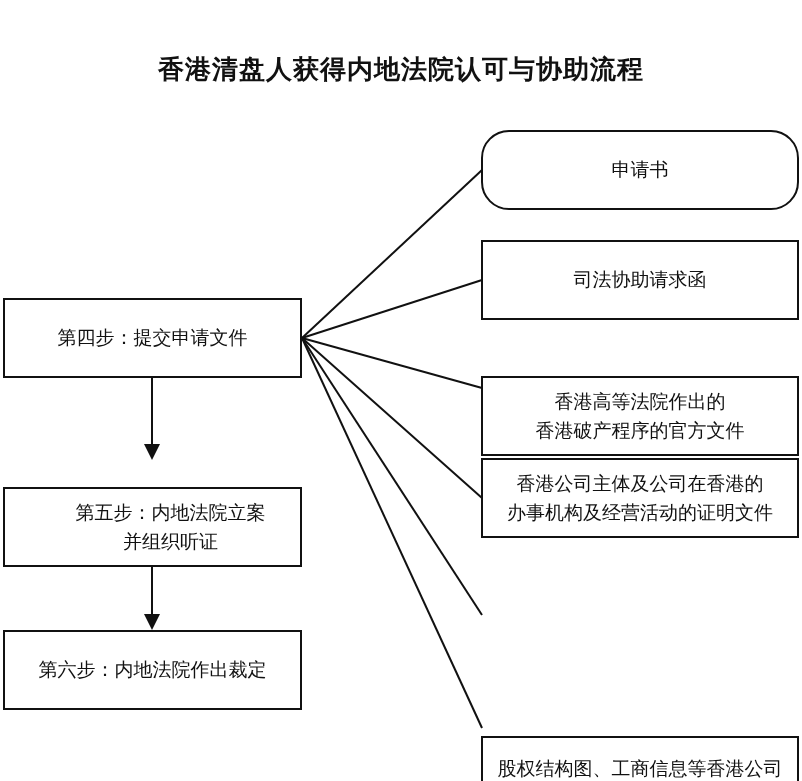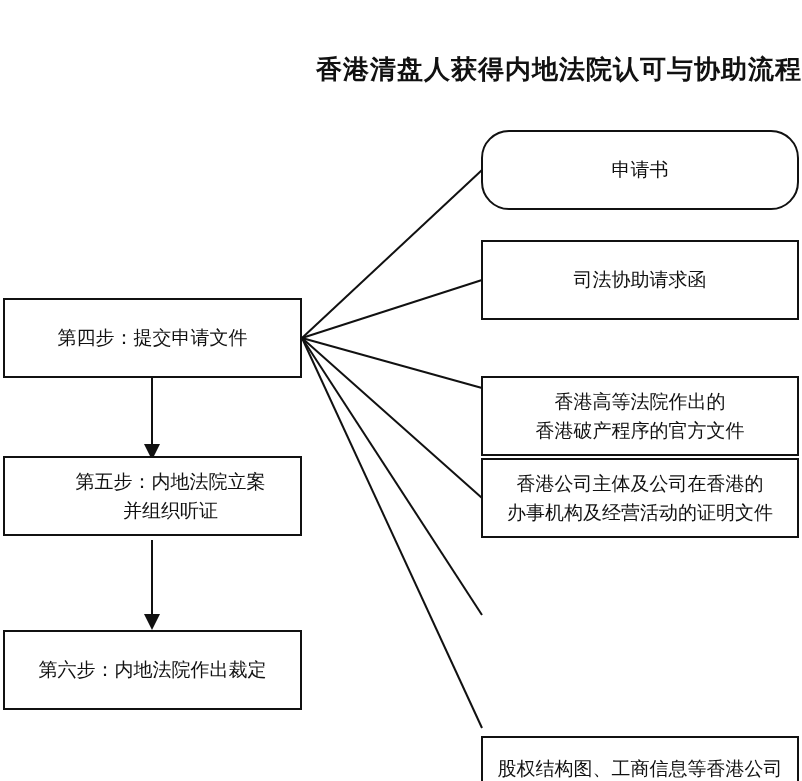--- a/index.html
+++ b/index.html
@@ -21,21 +21,21 @@
     left: 0;
     top: 0;
     width: 802px;
     height: 781px;
   }
   .diagram-title {
     position: absolute;
     left: 0;
     top: 52px;
     width: 100%;
-    text-align: right;
+    text-align: center;
     font-size: 26px;
     font-weight: bold;
     letter-spacing: 1px;
     white-space: nowrap;
   }
   .node {
     position: absolute;
     box-sizing: border-box;
     border: 2px solid #111111;
     background: #ffffff;
@@ -47,21 +47,21 @@
     line-height: 1.55;
     height: 80px;
   }
   .node .label {
     white-space: pre-line;
     display: block;
   }
   .step { left: 3px;  width: 299px; }
   .doc  { left: 481px; width: 318px; }
   .s0 { top: 298px; }
-  .s1 { top: 456px; padding-left: 36px; }
+  .s1 { top: 487px; padding-left: 36px; }
   .s2 { top: 630px; }
   .d0 { top: 130px; border-radius: 28px; }
   .d1 { top: 240px; }
   .d2 { top: 348px; margin-top: 28px; }
   .d3 { top: 458px; }
   .d4 { top: 578px; }
   .d5 { top: 736px; height: 95px; }
 </style>
 </head>
 <body>

